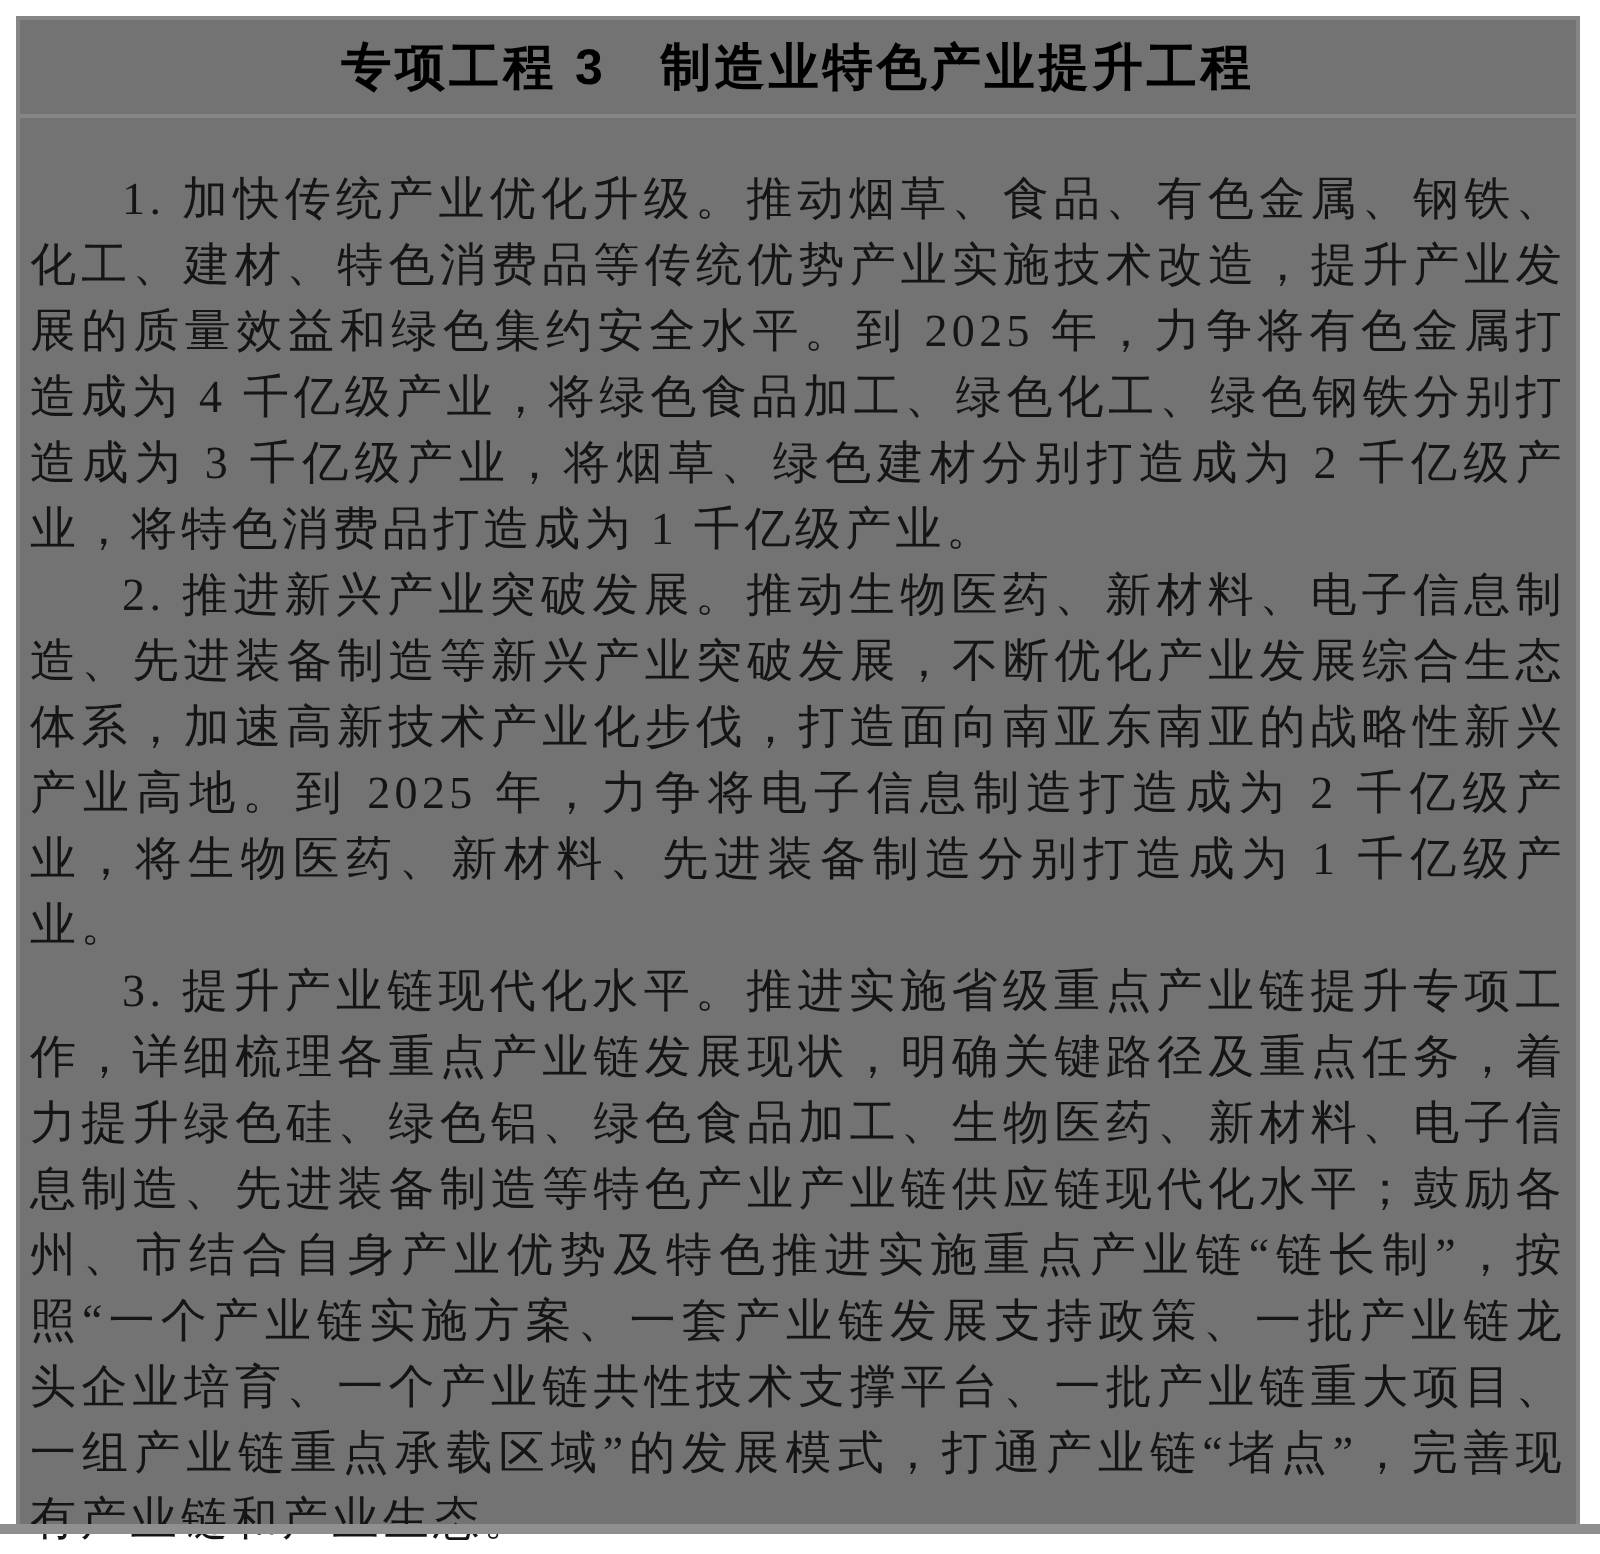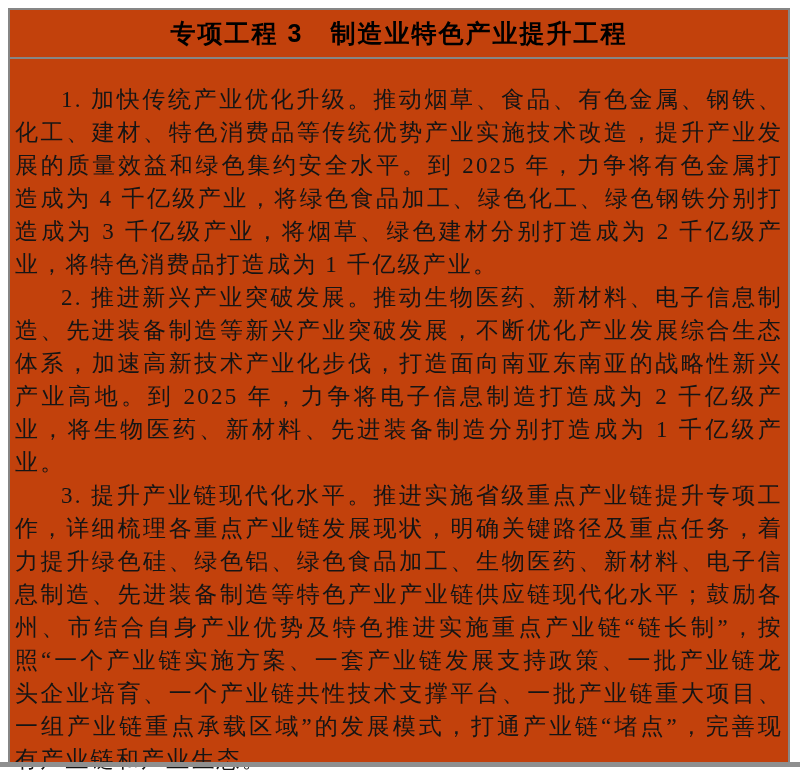--- a/index.html
+++ b/index.html
@@ -20,21 +20,21 @@
   }
   .doc-box {
     position: absolute;
     left: 8px;
     top: 8px;
     width: 782px;
     height: 755px;
     box-sizing: border-box;
     border: 2px solid #868686;
     border-bottom: none;
-    background: #c2410c;
+    background: #737373;
   }
   .doc-title-row {
     height: 47px;
     border-bottom: 2px solid #868686;
     display: flex;
     align-items: center;
     justify-content: center;
   }
   .doc-title {
     margin: 0;

